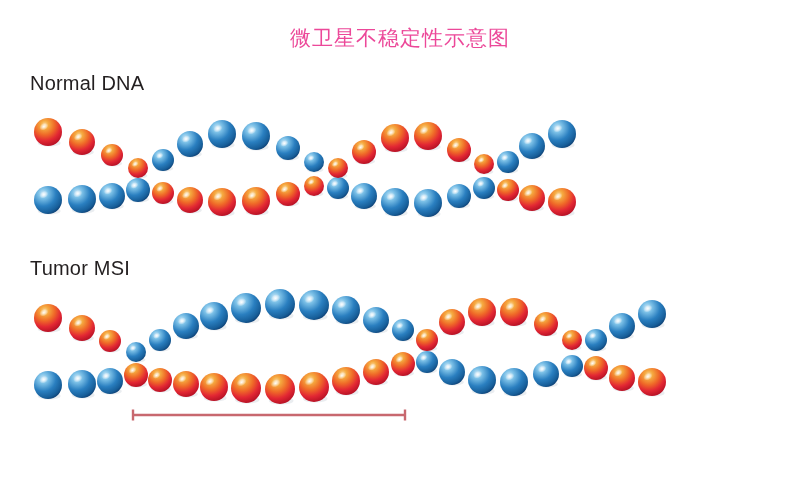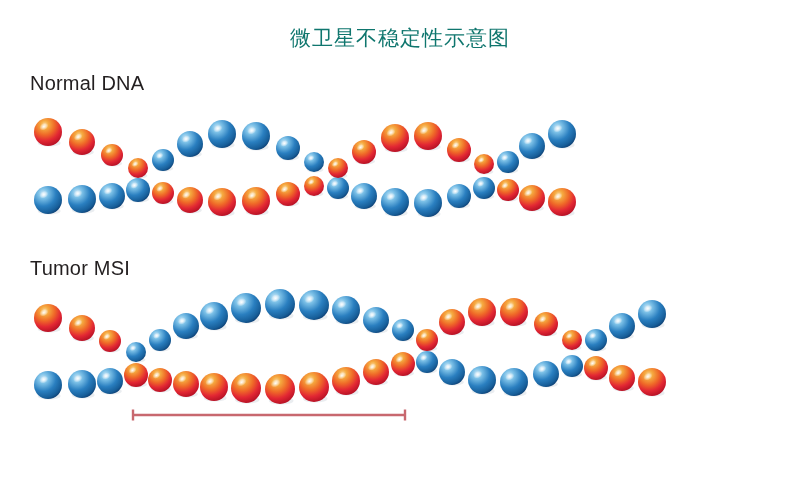--- a/index.html
+++ b/index.html
@@ -16,21 +16,21 @@
     font-family: "Liberation Sans", "DejaVu Sans", sans-serif;
     overflow: hidden;
   }
   #chart-title {
     position: absolute;
     top: 24px;
     left: 0;
     width: 800px;
     text-align: center;
     font-size: 21px;
-    color: #0f766e;
+    color: #ec4899;
     letter-spacing: 1px;
     font-family: "DejaVu Sans", "Liberation Sans", sans-serif;
   }
   .row-label {
     position: absolute;
     font-size: 20px;
     color: #231f20;
     letter-spacing: 0.2px;
     white-space: nowrap;
   }

